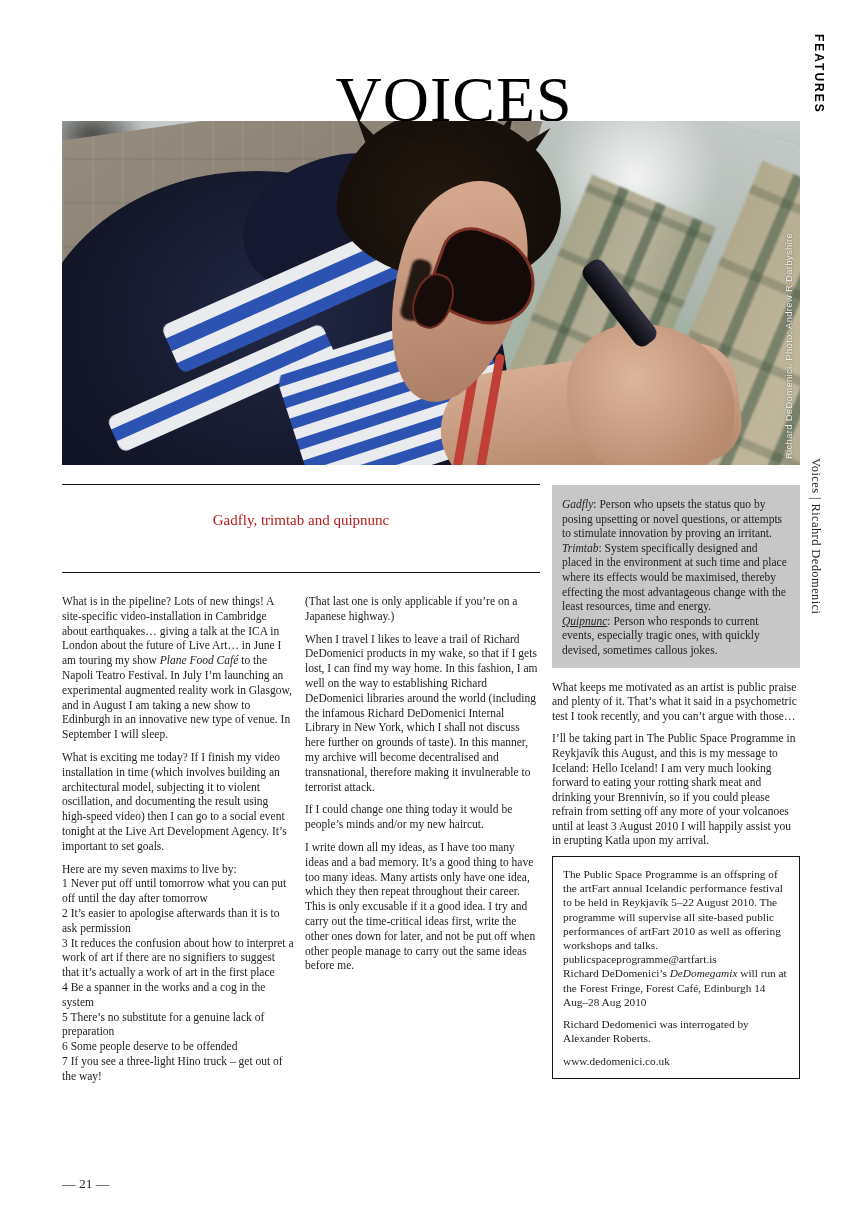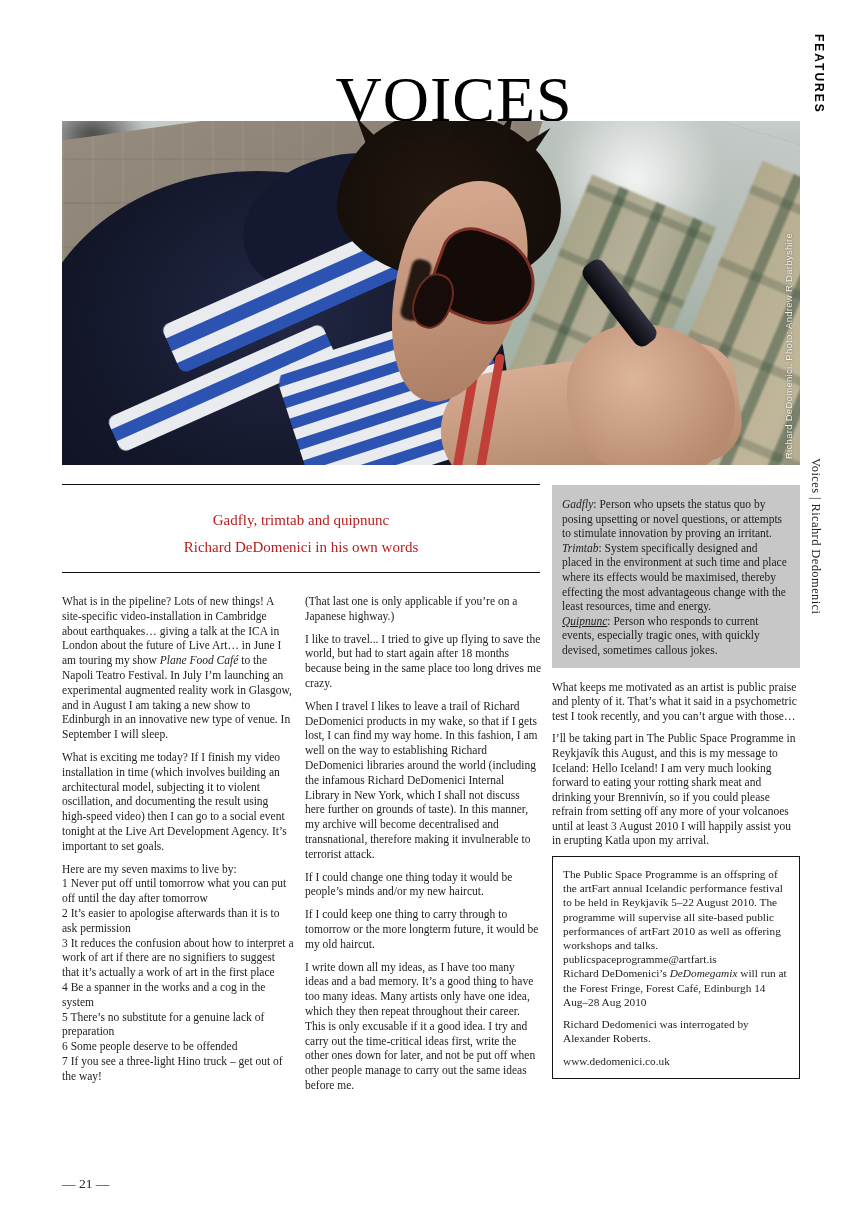--- a/index.html
+++ b/index.html
@@ -177,43 +177,40 @@
     <div class="lens1"></div>
     <div class="lens2"></div>
     <div class="credit">Richard DeDomenici. Photo: Andrew R Darbyshire</div>
   </div>
 
   <div class="sidebar-vert">Voices  |  Ricahrd Dedomenici</div>
 
   <div class="rule rule-top"></div>
   <div class="headline">
     <span class="block">Gadfly, trimtab and quipnunc</span>
-    <span class="block">Richard DeDomenici in his own words</span>
   </div>
   <div class="rule rule-bot"></div>
 
   <div class="col c1">
     <p><span>What is in the pipeline? Lots of new things! A site-specific video-installation in Cambridge about earthquakes… giving a talk at the ICA in London about the future of Live Art… in June I am touring my show </span><span class="it">Plane Food Café</span><span> to the Napoli Teatro Festival. In July I’m launching an experimental augmented reality work in Glasgow, and in August I am taking a new show to Edinburgh in an innovative new type of venue. In September I will sleep.</span></p>
     <p>What is exciting me today? If I finish my video installation in time (which involves building an architectural model, subjecting it to violent oscillation, and documenting the result using high-speed video) then I can go to a social event tonight at the Live Art Development Agency. It’s important to set goals.</p>
     <p class="mx">Here are my seven maxims to live by:</p>
     <p class="mx">1 Never put off until tomorrow what you can put off until the day after tomorrow</p>
     <p class="mx">2 It’s easier to apologise afterwards than it is to ask permission</p>
     <p class="mx">3 It reduces the confusion about how to interpret a work of art if there are no signifiers to suggest that it’s actually a work of art in the first place</p>
     <p class="mx">4 Be a spanner in the works and a cog in the system</p>
     <p class="mx">5 There’s no substitute for a genuine lack of preparation</p>
     <p class="mx">6 Some people deserve to be offended</p>
     <p class="mx">7 If you see a three-light Hino truck – get out of the way!</p>
   </div>
 
   <div class="col c2">
     <p>(That last one is only applicable if you’re on a Japanese highway.)</p>
-    <p>I like to travel... I tried to give up flying to save the world, but had to start again after 18 months because being in the same place too long drives me crazy.</p>
     <p>When I travel I likes to leave a trail of Richard DeDomenici products in my wake, so that if I gets lost, I can find my way home. In this fashion, I am well on the way to establishing Richard DeDomenici libraries around the world (including the infamous Richard DeDomenici Internal Library in New York, which I shall not discuss here further on grounds of taste). In this manner, my archive will become decentralised and transnational, therefore making it invulnerable to terrorist attack.</p>
     <p>If I could change one thing today it would be people’s minds and/or my new haircut.</p>
-    <p>If I could keep one thing to carry through to tomorrow or the more longterm future, it would be my old haircut.</p>
     <p>I write down all my ideas, as I have too many ideas and a bad memory. It’s a good thing to have too many ideas. Many artists only have one idea, which they then repeat throughout their career. This is only excusable if it a good idea. I try and carry out the time-critical ideas first, write the other ones down for later, and not be put off when other people manage to carry out the same ideas before me.</p>
   </div>
 
   <div class="col c3">
     <div class="graybox">
       <p><span class="it">Gadfly</span><span>: Person who upsets the status quo by posing upsetting or novel questions, or attempts to stimulate innovation by proving an irritant.</span></p>
       <p><span class="it">Trimtab</span><span>: System specifically designed and placed in the environment at such time and place where its effects would be maximised, thereby effecting the most advantageous change with the least resources, time and energy.</span></p>
       <p><span class="it u">Quipnunc</span><span>: Person who responds to current events, especially tragic ones, with quickly devised, sometimes callous jokes.</span></p>
     </div>
     <p>What keeps me motivated as an artist is public praise and plenty of it. That’s what it said in a psychometric test I took recently, and you can’t argue with those…</p>

